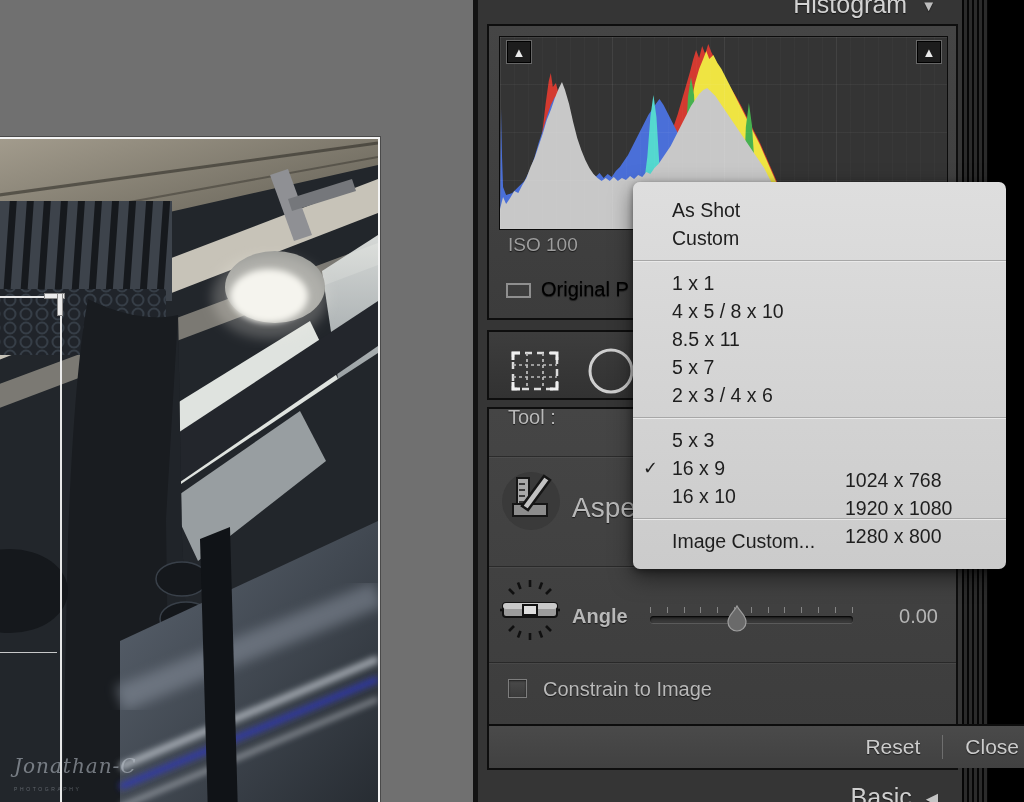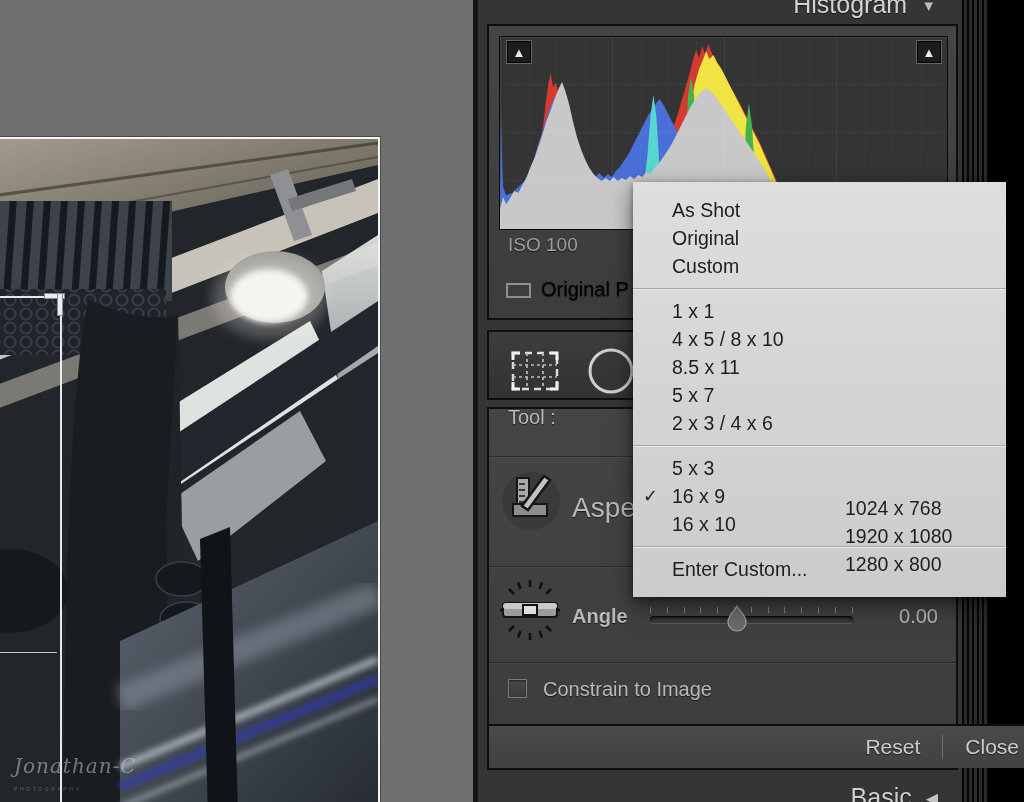--- a/index.html
+++ b/index.html
@@ -83,21 +83,21 @@
      background:linear-gradient(#4a4a4a,#414141);border-top:2px solid #0d0d0d;
      display:flex;align-items:center;justify-content:flex-end;padding-right:20px;}
   .footer-btn{font-size:21px;color:#cccccc;text-shadow:0 1px 1px rgba(0,0,0,.6);cursor:default;}
   .footer-div{width:1px;height:24px;background:#8a8a8a;margin:0 22px;opacity:.6;}
 
   .basic-header{left:477px;top:783px;width:485px;text-align:right;padding-right:24px;
      font-size:25px;color:#cfcfcf;text-shadow:0 1px 1px rgba(0,0,0,.6);}
   .basic-header .tri{font-size:16px;margin-left:14px;color:#c4c4c4;vertical-align:2px;}
 
   
-  .menu{left:633px;top:182px;width:373px;border-radius:0;
+  .menu{left:633px;top:182px;width:373px;border-radius:7px;
      background:linear-gradient(180deg,#dedede,#cbcbcb);
      box-shadow:0 8px 22px rgba(0,0,0,.5),0 2px 6px rgba(0,0,0,.4);
      padding:9px 0;z-index:50;}
   .mgroup{padding:5px 0;}
   .mi{position:relative;height:28px;line-height:28px;padding-left:39px;
       font-size:19.5px;color:#1e1e1e;}
   .mi .check{position:absolute;left:10px;top:0;font-size:18px;}
   .mi .mval{position:absolute;left:212px;top:0;margin-top:40px;}
   .msep{height:1px;background:#a7a7a7;box-shadow:0 1px 0 #e9e9e9;margin:3px 0;}
 </style>
@@ -289,21 +289,20 @@
     <span class="footer-btn">Close</span>
   </div>
 
   <div class="abs basic-header">
     <span>Basic</span><span class="tri">◀</span>
   </div>
 
   <div class="abs menu">
     <div class="mgroup">
       <div class="mi"><span>As Shot</span></div>
-      <div class="mi"><span>Original</span></div>
       <div class="mi"><span>Custom</span></div>
     </div>
     <div class="msep"></div>
     <div class="mgroup">
       <div class="mi"><span>1 x 1</span></div>
       <div class="mi"><span>4 x 5  /  8 x 10</span></div>
       <div class="mi"><span>8.5 x 11</span></div>
       <div class="mi"><span>5 x 7</span></div>
       <div class="mi"><span>2 x 3  /  4 x 6</span></div>
     </div>
@@ -318,17 +317,17 @@
         <span>16 x 9</span>
         <span class="mval">1920 x 1080</span>
       </div>
       <div class="mi">
         <span>16 x 10</span>
         <span class="mval">1280 x 800</span>
       </div>
     </div>
     <div class="msep"></div>
     <div class="mgroup">
-      <div class="mi"><span>Enter Custom...</span></div>
+      <div class="mi"><span>Image Custom...</span></div>
     </div>
   </div>
 
 </div>
 
 </body></html>

